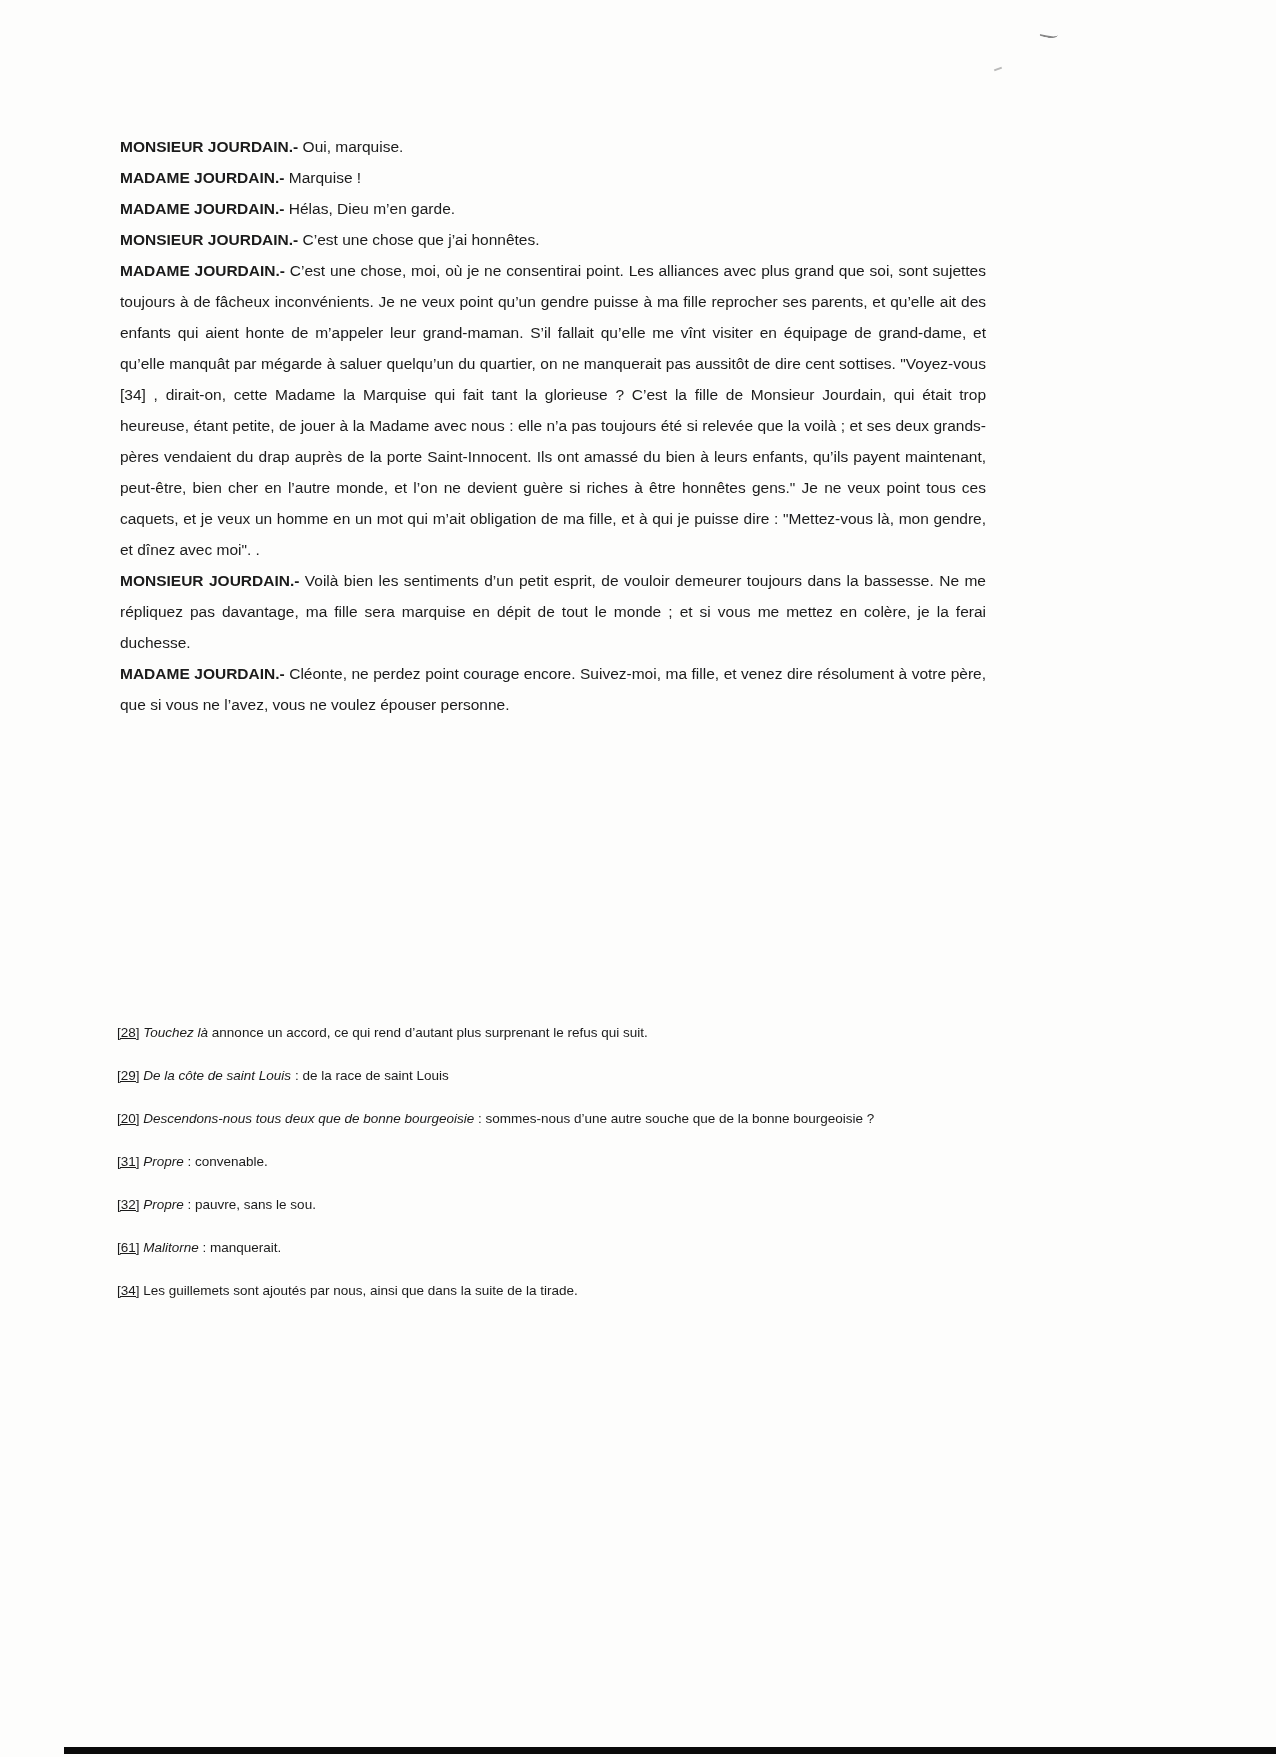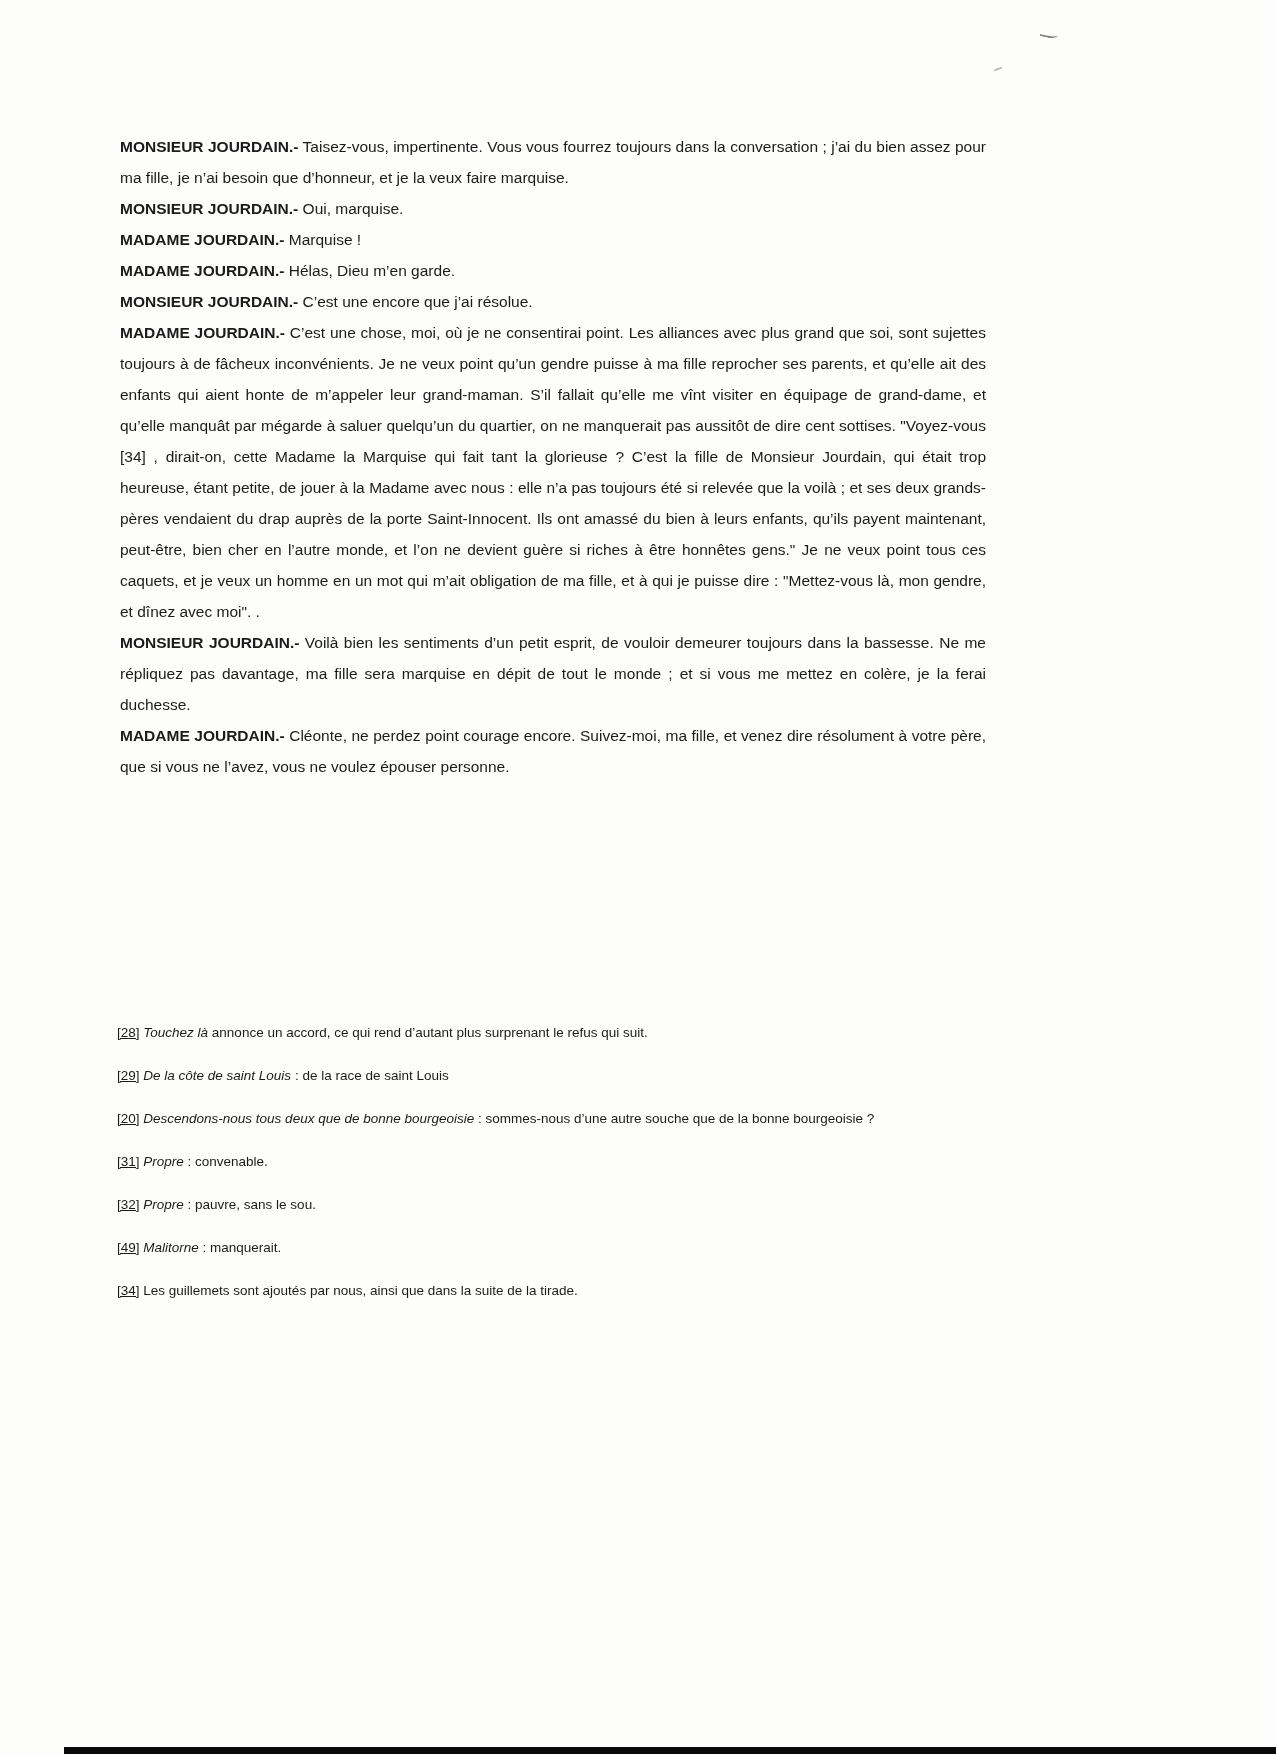--- a/index.html
+++ b/index.html
@@ -78,35 +78,34 @@
 </style>
 </head>
 <body>
 
 <div class="page">
 
   <div class="scan-mark-1"></div>
   <div class="scan-mark-2"></div>
 
   <div class="dialogue">
-    <p><strong>MONSIEUR JOURDAIN.-</strong><span> Taisez-vous, impertinente. Vous vous fourrez toujours dans la conversation ; j’ai du bien assez pour ma fille, je n’ai besoin que d’honneur, et je la veux faire marquise.</span></p>
     <p><strong>MONSIEUR JOURDAIN.-</strong><span> Oui, marquise.</span></p>
     <p><strong>MADAME JOURDAIN.-</strong><span> Marquise !</span></p>
     <p><strong>MADAME JOURDAIN.-</strong><span> Hélas, Dieu m’en garde.</span></p>
-    <p><strong>MONSIEUR JOURDAIN.-</strong><span> C’est une encore que j’ai résolue.</span></p>
+    <p><strong>MONSIEUR JOURDAIN.-</strong><span> C’est une chose que j’ai honnêtes.</span></p>
     <p><strong>MADAME JOURDAIN.-</strong><span> C’est une chose, moi, où je ne consentirai point. Les alliances avec plus grand que soi, sont sujettes toujours à de fâcheux inconvénients. Je ne veux point qu’un gendre puisse à ma fille reprocher ses parents, et qu’elle ait des enfants qui aient honte de m’appeler leur grand-maman. S’il fallait qu’elle me vînt visiter en équipage de grand-dame, et qu’elle manquât par mégarde à saluer quelqu’un du quartier, on ne manquerait pas aussitôt de dire cent sottises. "Voyez-vous [34] , dirait-on, cette Madame la Marquise qui fait tant la glorieuse ? C’est la fille de Monsieur Jourdain, qui était trop heureuse, étant petite, de jouer à la Madame avec nous : elle n’a pas toujours été si relevée que la voilà ; et ses deux grands-pères vendaient du drap auprès de la porte Saint-Innocent. Ils ont amassé du bien à leurs enfants, qu’ils payent maintenant, peut-être, bien cher en l’autre monde, et l’on ne devient guère si riches à être honnêtes gens." Je ne veux point tous ces caquets, et je veux un homme en un mot qui m’ait obligation de ma fille, et à qui je puisse dire : "Mettez-vous là, mon gendre, et dînez avec moi". .</span></p>
     <p><strong>MONSIEUR JOURDAIN.-</strong><span> Voilà bien les sentiments d’un petit esprit, de vouloir demeurer toujours dans la bassesse. Ne me répliquez pas davantage, ma fille sera marquise en dépit de tout le monde ; et si vous me mettez en colère, je la ferai duchesse.</span></p>
     <p><strong>MADAME JOURDAIN.-</strong><span> Cléonte, ne perdez point courage encore. Suivez-moi, ma fille, et venez dire résolument à votre père, que si vous ne l’avez, vous ne voulez épouser personne.</span></p>
   </div>
 
   <div class="footnotes">
     <p class="footnote"><span class="fn-ref">[28]</span><em> Touchez là</em><span> annonce un accord, ce qui rend d’autant plus surprenant le refus qui suit.</span></p>
     <p class="footnote"><span class="fn-ref">[29]</span><em> De la côte de saint Louis</em><span> : de la race de saint Louis</span></p>
     <p class="footnote"><span class="fn-ref">[20]</span><em> Descendons-nous tous deux que de bonne bourgeoisie</em><span> : sommes-nous d’une autre souche que de la bonne bourgeoisie ?</span></p>
     <p class="footnote"><span class="fn-ref">[31]</span><em> Propre</em><span> : convenable.</span></p>
     <p class="footnote"><span class="fn-ref">[32]</span><em> Propre</em><span> : pauvre, sans le sou.</span></p>
-    <p class="footnote"><span class="fn-ref">[49]</span><em> Malitorne</em><span> : manquerait.</span></p>
+    <p class="footnote"><span class="fn-ref">[61]</span><em> Malitorne</em><span> : manquerait.</span></p>
     <p class="footnote"><span class="fn-ref">[34]</span><em></em><span> Les guillemets sont ajoutés par nous, ainsi que dans la suite de la tirade.</span></p>
   </div>
 
   <div class="bottom-scan-line"></div>
 
 </div>
 
 </body></html>

